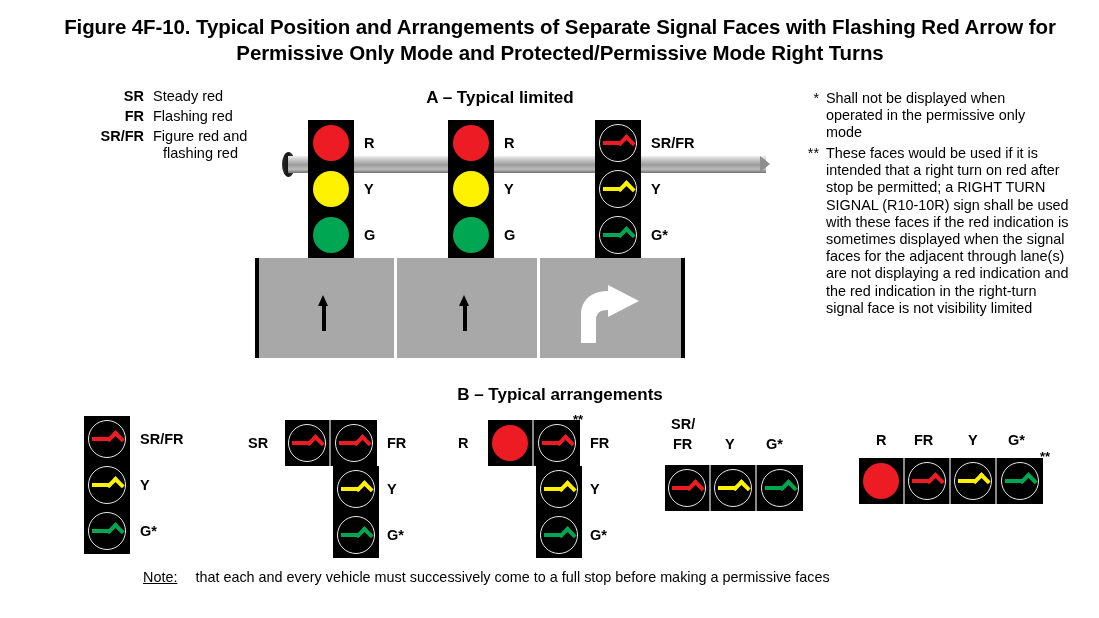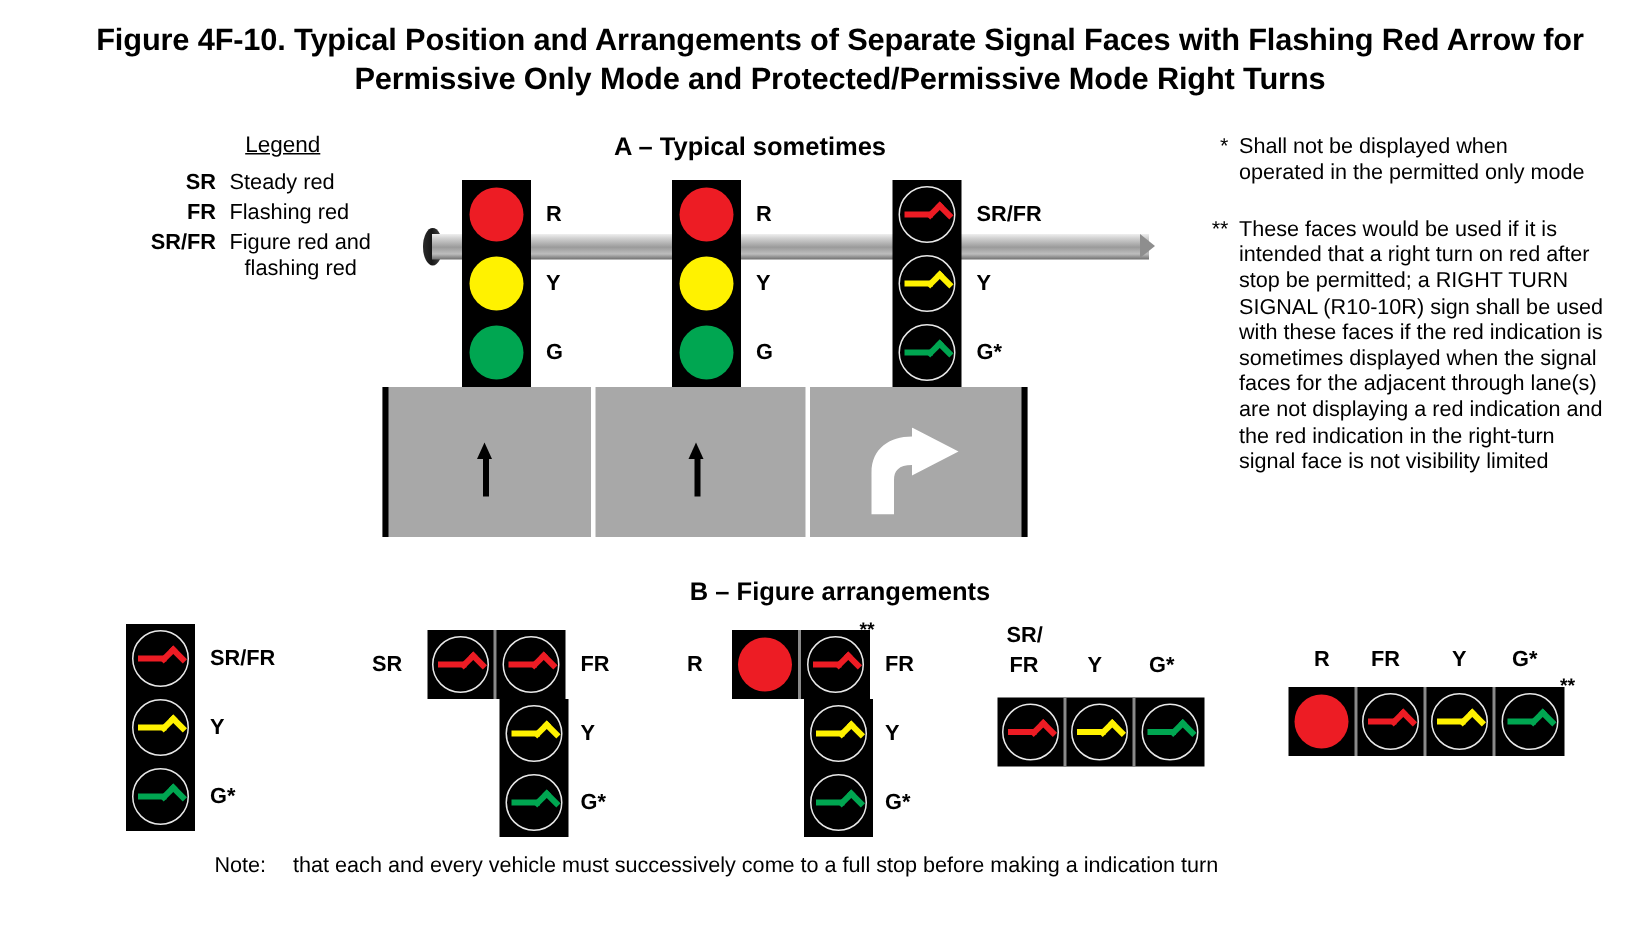--- a/index.html
+++ b/index.html
@@ -115,33 +115,32 @@
 
   
   .fn{position:absolute;display:flex;font-size:14.4px;line-height:17.2px;}
   .fn .mark{width:24px;flex:0 0 auto;text-align:right;padding-right:7px;}
   .fn .txt{flex:1 1 auto;}
   #fn1{left:795px;top:90px;width:270px;}
   #fn2{left:795px;top:145px;width:280px;}
 
   
   .note{position:absolute;left:143px;top:568px;width:880px;display:flex;font-size:14.4px;line-height:18px;}
-  .note .nlab{flex:0 0 auto;padding-right:8px;}
+  .note .nlab{flex:0 0 auto;padding-right:8px;text-decoration:underline;}
   .note .ntxt{flex:1 1 auto;}
   .note .ntxt .l2{display:block;padding-left:10px;}
 </style>
 </head>
 <body>
 
 <div class="page">
 
   <div class="title">Figure 4F-10.  Typical Position and Arrangements of Separate Signal Faces with Flashing Red Arrow for Permissive Only Mode and Protected/Permissive Mode Right Turns</div>
 
   <div class="legend">
-    <div class="legend-title">Legend</div>
 
 
     <div class="legend-row">
       <div class="legend-key">SR</div>
       <div class="legend-val">Steady red</div>
     </div>
 
     <div class="legend-row">
       <div class="legend-key">FR</div>
       <div class="legend-val">Flashing red</div>
@@ -149,21 +148,21 @@
 
     <div class="legend-row">
       <div class="legend-key">SR/FR</div>
       <div class="legend-val">
         <span>Figure red and</span>
         <span class="cont">flashing red</span>
       </div>
     </div>
   </div>
 
-  <div class="sec-head" id="secA">A – Typical sometimes</div>
+  <div class="sec-head" id="secA">A – Typical limited</div>
 
   <div class="mast-cap"></div>
   <div class="mast"></div>
   <div class="mast-tip"></div>
 
   <div class="head-col" style="left:308px;top:120px;">
     <div class="cell">
         <span class="ball red"></span>
       </div>
     <div class="cell">
@@ -234,28 +233,28 @@
       <span class="sh"></span>
   </div>
   <div class="turn-arrow">
     <svg viewBox="0 0 72 58" width="72" height="58" aria-hidden="true">
       <path d="M6 58 L6 30 C6 14 18 6 33 6 L33 0 L64 16 L33 32 L33 25 C24 25 21 29 21 35 L21 58 Z" fill="#ffffff"></path>
     </svg>
   </div>
 
   <div class="fn" id="fn1">
     <div class="mark">*</div>
-    <div class="txt">Shall not be displayed when operated in the permitted only mode</div>
+    <div class="txt">Shall not be displayed when operated in the permissive only mode</div>
   </div>
   <div class="fn" id="fn2">
     <div class="mark">**</div>
     <div class="txt">These faces would be used if it is intended that a right turn on red after stop be permitted; a RIGHT TURN SIGNAL (R10-10R) sign shall be used with these faces if the red indication is sometimes displayed when the signal faces for the adjacent through lane(s) are not displaying a red indication and the red indication in the right-turn signal face is not visibility limited</div>
   </div>
 
-  <div class="sec-head" id="secB">B – Figure arrangements</div>
+  <div class="sec-head" id="secB">B – Typical arrangements</div>
 
   <div class="head-col" style="left:84px;top:416px;">
     <div class="cell">
       <span class="ring"></span>
         <span class="arr red">
           <span class="sh"></span>
           <span class="hd"></span>
         </span>
     </div>
     <div class="cell">
@@ -404,17 +403,17 @@
   </div>
   <div class="lbl" style="left:876px;top:433px;">R</div>
   <div class="lbl" style="left:914px;top:433px;">FR</div>
   <div class="lbl" style="left:968px;top:433px;">Y</div>
   <div class="lbl" style="left:1008px;top:433px;">G*</div>
   <div class="lbl sup" style="left:1040px;top:450px;">**</div>
 
   <div class="note">
     <div class="nlab">Note:</div>
     <div class="ntxt">
-      <span class="l2">that each and every vehicle must successively come to a full stop before making a indication turn</span>
+      <span class="l2">that each and every vehicle must successively come to a full stop before making a permissive faces</span>
     </div>
   </div>
 
 </div>
 
 </body></html>

